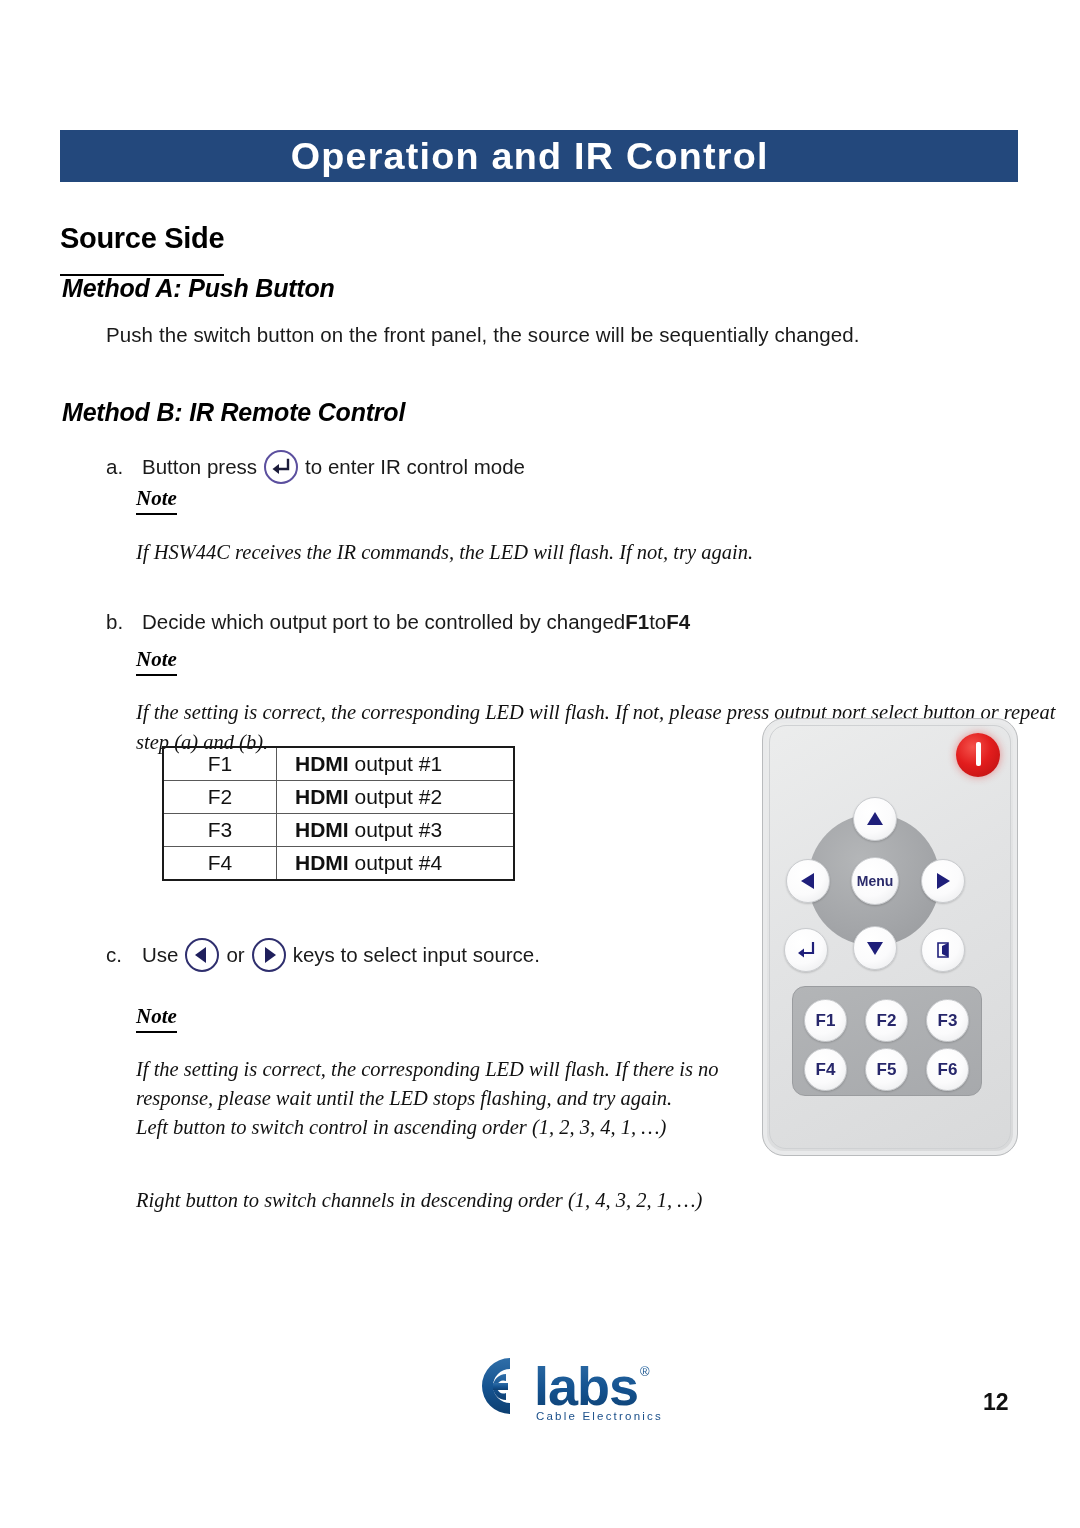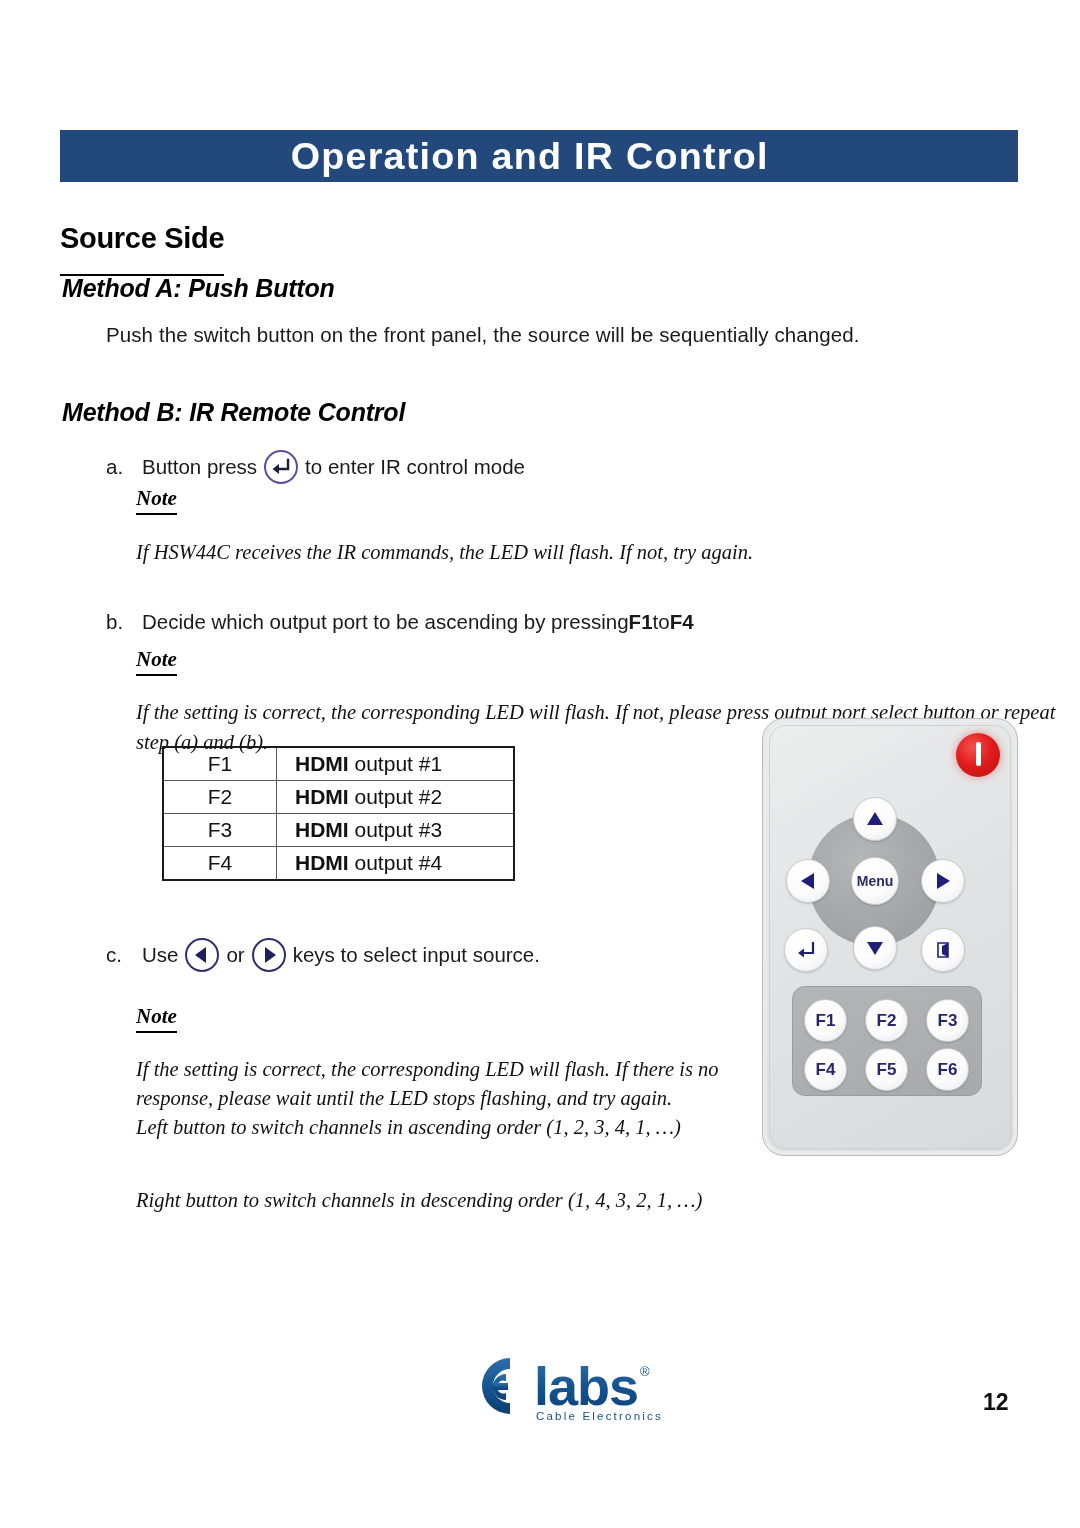--- a/index.html
+++ b/index.html
@@ -307,21 +307,21 @@
       </svg>
     </span>
     <span>to enter IR control mode</span>
   </div>
 
   <div class="note-label" style="left:136px; top:487px;">Note</div>
   <div class="note-body" style="left:136px; top:518px;">If HSW44C receives the IR commands, the LED will flash. If not, try again.</div>
 
   <div class="list-row" style="left:106px; top:610px;">
     <span class="list-marker">b.</span>
-    <span>Decide which output port to be ascending by pressing </span>
+    <span>Decide which output port to be controlled by changed </span>
     <span class="kbd-strong">F1</span>
     <span> to </span>
     <span class="kbd-strong">F4</span>
   </div>
 
   <div class="note-label" style="left:136px; top:648px;">Note</div>
   <div class="note-body" style="left:136px; top:678px;">If the setting is correct, the corresponding LED will flash. If not, please press output port select button or repeat</div>
   <div class="note-body" style="left:136px; top:708px;">step (a) and (b).</div>
 
   <table class="fkey-table">
@@ -358,21 +358,21 @@
       <svg width="30" height="30" viewBox="0 0 30 30" aria-hidden="true">
         <path d="M11 7 L22 15 L11 23 Z" fill="#1f1f5c"></path>
       </svg>
     </span>
     <span>keys to select input source.</span>
   </div>
 
   <div class="note-label" style="left:136px; top:1005px;">Note</div>
   <div class="note-body" style="left:136px; top:1035px;">If the setting is correct, the corresponding LED will flash. If there is no</div>
   <div class="note-body" style="left:136px; top:1064px;">response, please wait until the LED stops flashing, and try again.</div>
-  <div class="note-body" style="left:136px; top:1093px;">Left button to switch channels in ascending order (1, 2, 3, 4, 1, …)</div>
+  <div class="note-body" style="left:136px; top:1093px;">Left button to switch control in ascending order (1, 2, 3, 4, 1, …)</div>
   <div class="note-body" style="left:136px; top:1166px;">Right button to switch channels in descending order (1, 4, 3, 2, 1, …)</div>
 
   <div class="remote-wrap">
     <div class="remote-body"></div>
     <div class="remote-inner-edge"></div>
 
     <div class="power-btn">
       <span class="power-bar"></span>
     </div>
 

